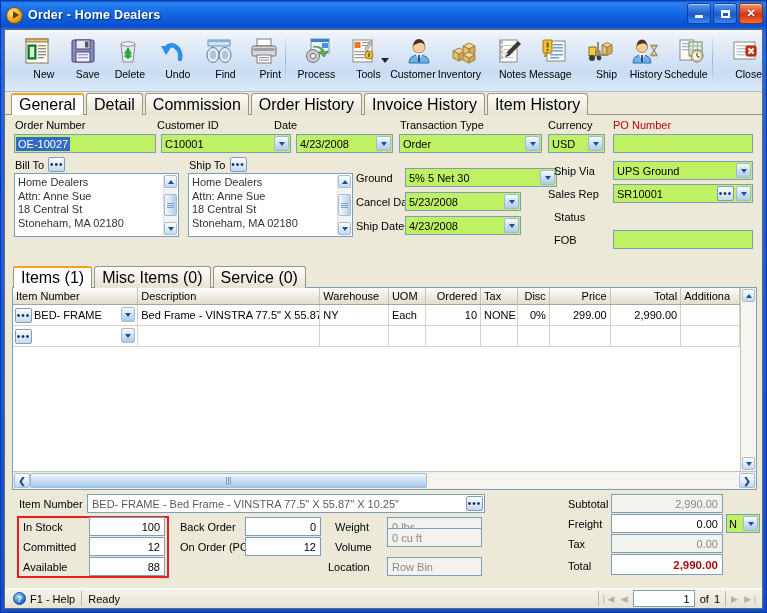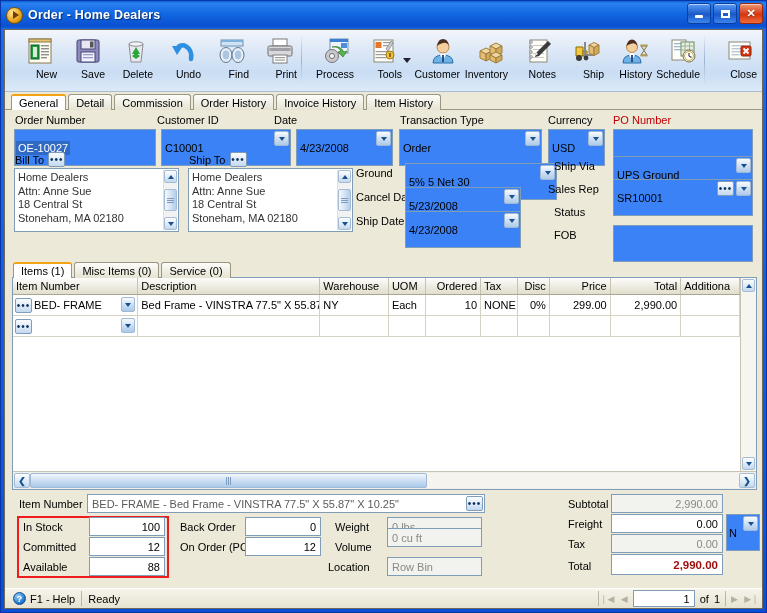--- a/index.html
+++ b/index.html
@@ -72,36 +72,36 @@
           background:linear-gradient(180deg,rgba(255,255,255,.1),#9db4d0,rgba(255,255,255,.1)); }
   .tdrop { width:10px;height:56px;display:flex;align-items:center;justify-content:center; }
   .tdrop .ar { width:0;height:0;border-left:4px solid transparent;border-right:4px solid transparent;border-top:5px solid #223; }
 
   
   #tabstrip {
     flex:0 0 18px; display:flex; align-items:flex-end; padding-left:6px;
     background:#ece9d8; border-bottom:1px solid #9a9681; position:relative;
   }
   .tab {
-    font-size:11px; padding:2px 7px 1px 7px; margin-right:2px;
+    font-size:16px; padding:2px 7px 1px 7px; margin-right:2px;
     border:1px solid #9a9681; border-bottom:none;
     border-radius:3px 3px 0 0; background:linear-gradient(180deg,#fdfdfa,#e6e3d2);
     color:#000; position:relative; top:1px; cursor:default;text-align:right;
   }
   .tab.active {
     background:#fff; border-top:2px solid #f2a416; font-weight:normal;
     padding-top:1px; top:1px; z-index:3;
   }
 
   
   #formarea { flex:0 0 150px; background:#ece9d8; position:relative; padding:0; }
   .lbl { font-size:11px; color:#000; white-space:nowrap; }
   .lbl.red { color:#c00000; }
   .fld {
-    background:#3b82f6; border:1px solid #7f9db9; height:37px;
+    background:#bef264; border:1px solid #7f9db9; height:19px;
     font-size:11px; color:#000; display:flex; align-items:center;
     padding:0 3px; overflow:hidden; white-space:nowrap;
   }
   .combo { position:relative; padding-right:18px; }
   .combo .arw {
     position:absolute; right:1px; top:1px; width:15px; height:15px;
     background:linear-gradient(180deg,#f8fbfe,#cfe0f3 50%,#aecbe8);
     border:1px solid #a0b8d4; border-radius:2px;
     display:flex;align-items:center;justify-content:center;
   }
@@ -402,20 +402,39 @@
                 <circle cx="7" cy="15" r="1.6"></circle>
                 <circle cx="7" cy="20" r="1.6"></circle>
               </g>
             <path d="M24 4 l3 3 l-12 12 l-4 1 l1 -4z" fill="#3b3b3b"></path>
             <path d="M11 19 l1 -4 l2 2z" fill="#e6e6e6"></path>
           </svg>
         </div>
         <div class="lb">Notes</div>
       </div>
 
+      <div class="tbtn">
+        <div class="ic">
+          <svg width="30" height="28" viewBox="0 0 30 28">
+            <rect x="7" y="4" width="18" height="20" fill="#fdfdfa" stroke="#8a8a7a"></rect>
+            <g fill="#6a9fd8">
+                <rect x="13" y="7" width="10" height="1.5"></rect>
+                <rect x="13" y="10" width="10" height="1.5"></rect>
+                <rect x="13" y="13" width="10" height="1.5"></rect>
+                <rect x="10" y="17" width="13" height="1.5"></rect>
+                <rect x="10" y="20" width="9" height="1.5"></rect>
+              </g>
+            <rect x="3" y="3" width="9" height="13" rx="1" fill="#f0c23a" stroke="#9d7a12"></rect>
+            <path d="M5 16 l3 0 l-3 4z" fill="#f0c23a" stroke="#9d7a12"></path>
+            <rect x="6.7" y="5.5" width="1.8" height="5" fill="#6b4e05"></rect>
+            <rect x="6.7" y="12" width="1.8" height="1.8" fill="#6b4e05"></rect>
+          </svg>
+        </div>
+        <div class="lb">Message</div>
+      </div>
 
       <div class="tbtn">
         <div class="ic">
           <svg width="30" height="28" viewBox="0 0 30 28">
             <path d="M4 10 h7 v9 h-7z" fill="#f3c93e" stroke="#8a6c0b"></path>
             <path d="M11 14 h4 v5 h-4z" fill="#f3c93e" stroke="#8a6c0b"></path>
             <rect x="12" y="5" width="2" height="14" fill="#8a8a8a"></rect>
             <rect x="13" y="17" width="9" height="2" fill="#8a8a8a"></rect>
             <circle cx="7" cy="21" r="3" fill="#3c3c3c"></circle>
             <circle cx="14" cy="21" r="2.4" fill="#3c3c3c"></circle>

